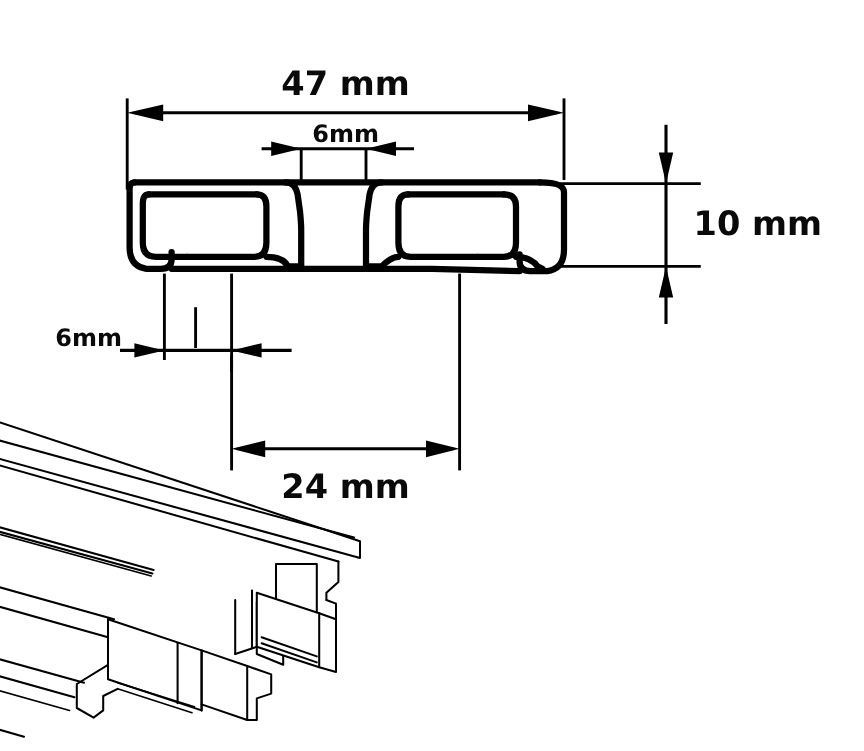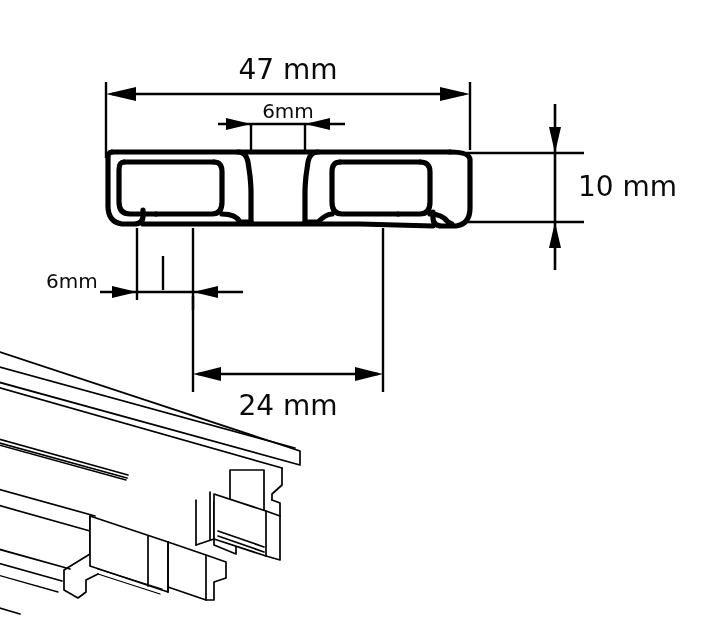--- a/index.html
+++ b/index.html
@@ -9,20 +9,21 @@
   }
   body {
     font-family: "DejaVu Sans", "Liberation Sans", sans-serif;
   }
   #drawing-root {
     position: relative;
     width: 720px;
     height: 626px;
     background: #fef9c3;
     overflow: hidden;
+    font-weight: bold;
   }
   #drawing-svg {
     display: block;
     width: 720px;
     height: 626px;
   }
   .dim-text {
     font-family: "DejaVu Sans", "Liberation Sans", sans-serif;
     fill: #0a0a0a;
     stroke: none;

